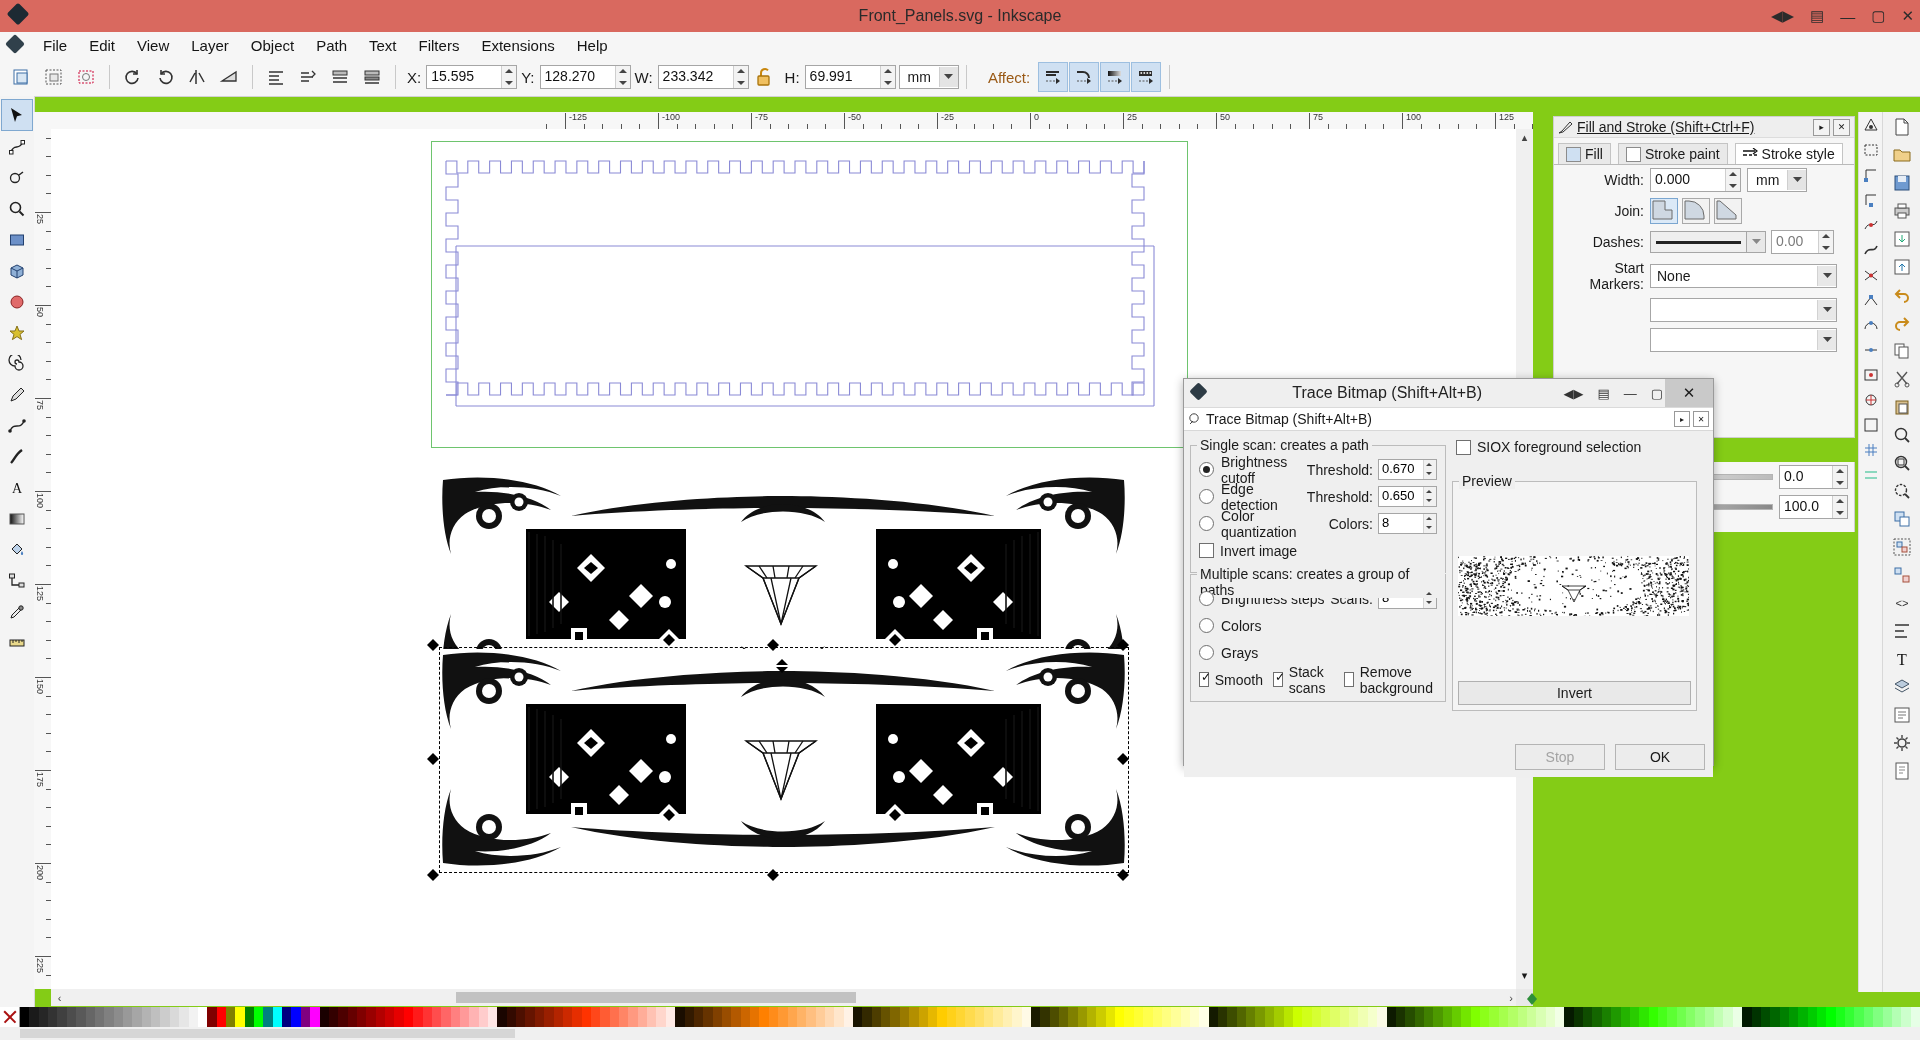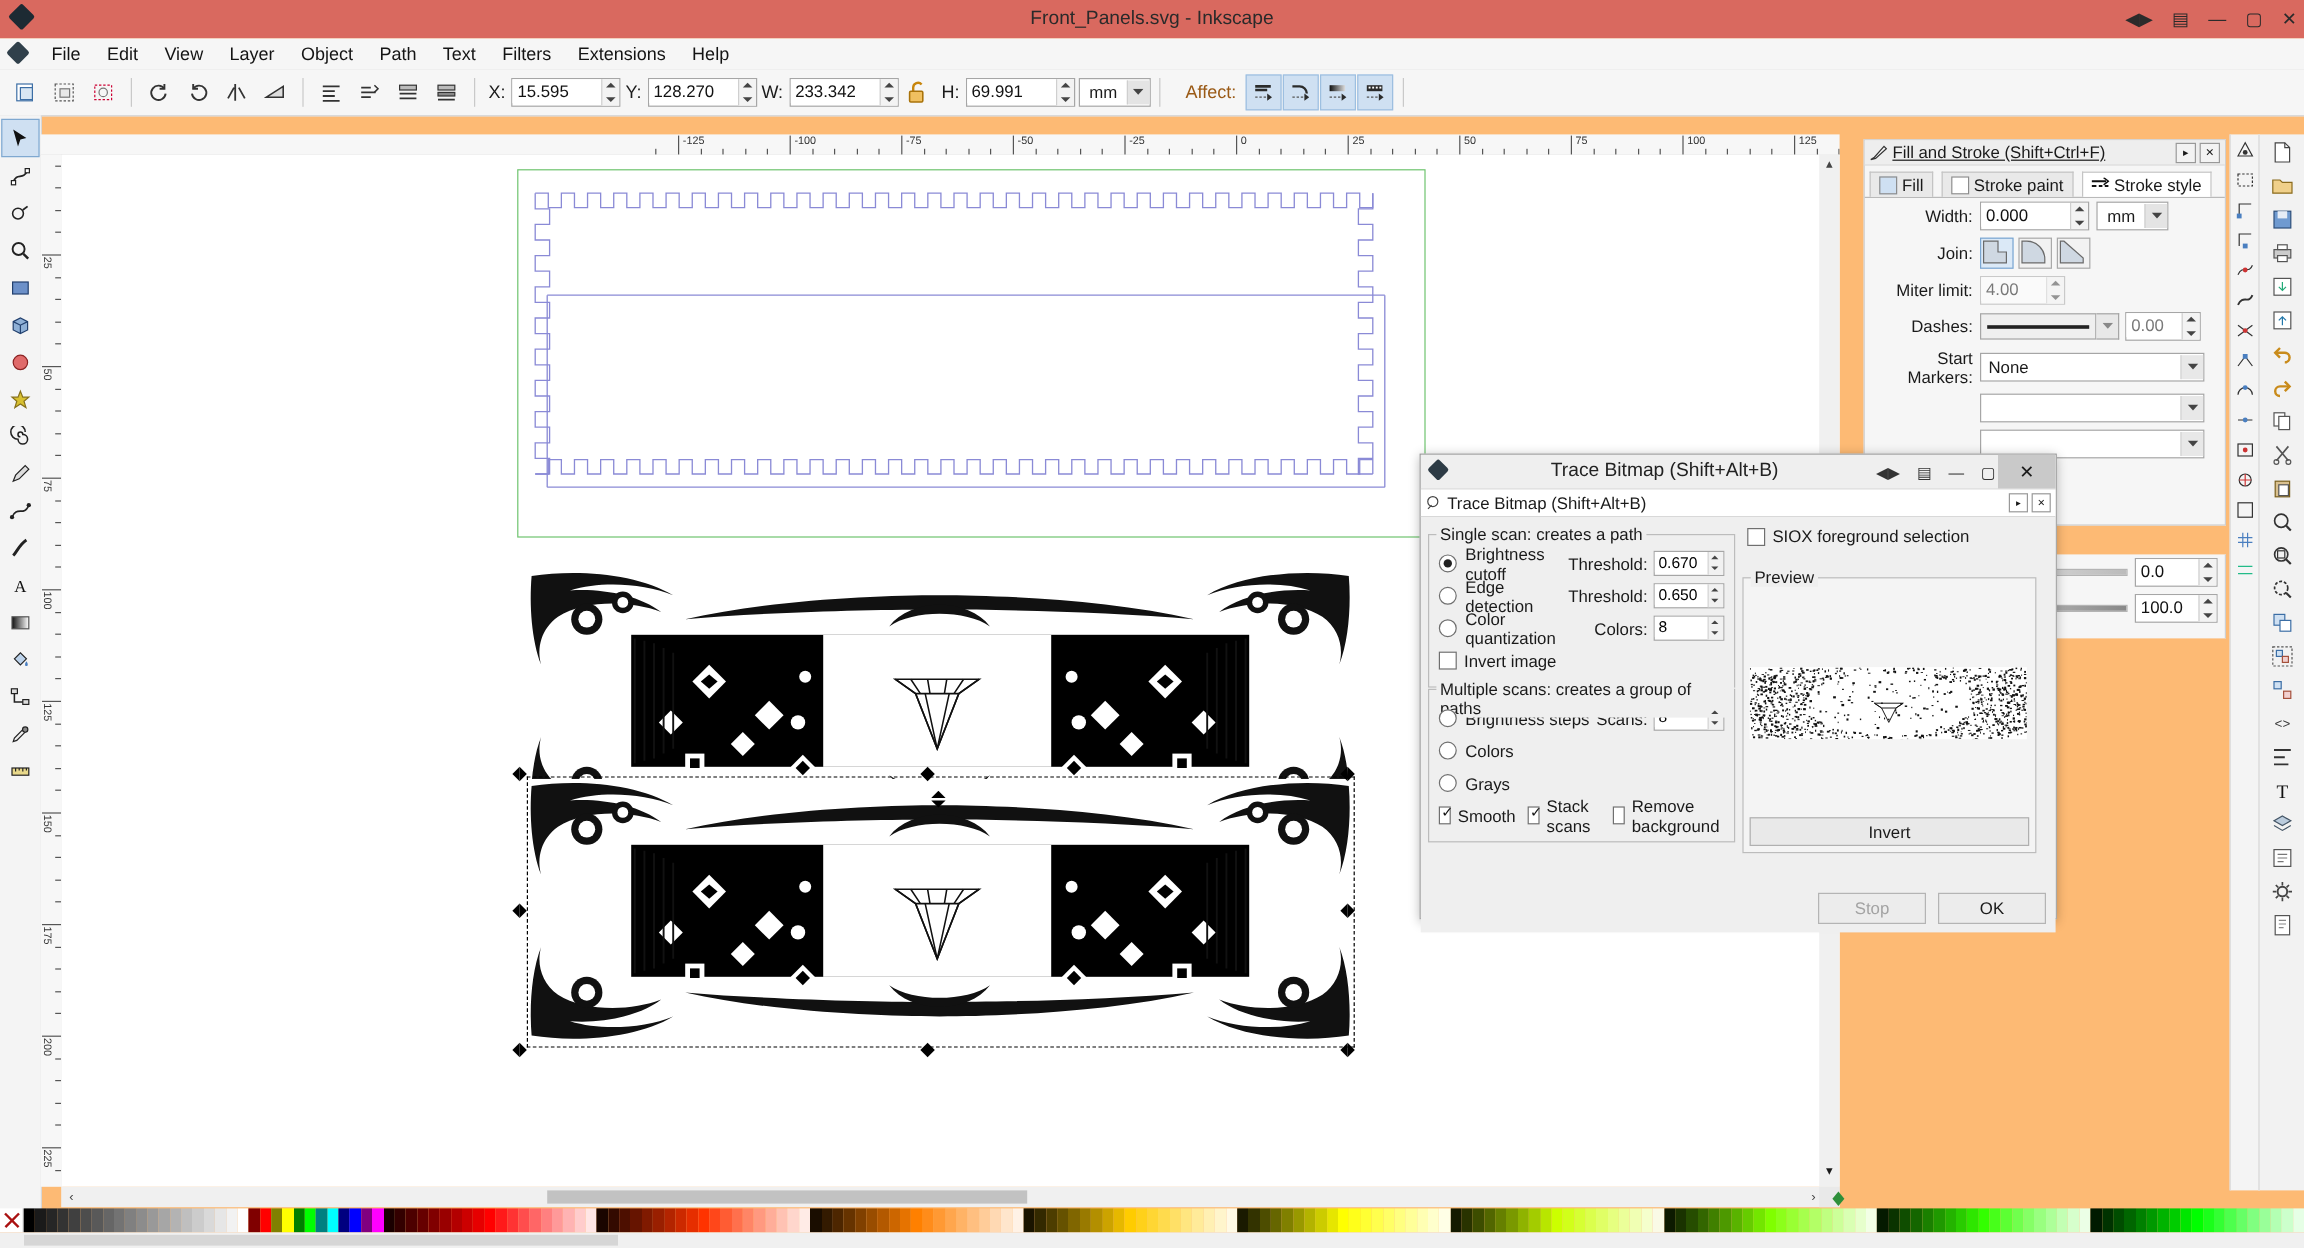--- a/index.html
+++ b/index.html
@@ -1,17 +1,17 @@
 <!DOCTYPE html>
 <html><head>
 <meta charset="utf-8">
 <style>
   html,body{margin:0;padding:0;background:#fff;}
   body{width:1920px;height:1040px;overflow:hidden;font-family:"Liberation Sans",sans-serif;font-size:15px;color:#1a1a1a;}
-  .app{position:relative;width:1920px;height:1040px;background:#fdba74;}
+  .app{position:relative;width:1920px;height:1040px;background:#84cc16;}
 
   
   .titlebar{position:absolute;left:0;top:0;width:1920px;height:32px;background:#d9695f;display:flex;align-items:center;}
   .tb-icon{width:26px;height:26px;margin-left:6px;position:relative;}
   .tb-icon .dia{position:absolute;left:4px;top:3px;width:16px;height:16px;background:#1d2a33;transform:rotate(45deg);border-radius:2px;}
   .tb-title{position:absolute;left:0;width:1920px;text-align:center;font-size:16px;color:#2a2a2a;}
   .tb-ctrls{position:absolute;right:6px;top:0;height:32px;display:flex;align-items:center;gap:16px;color:#2b2b2b;font-size:15px;}
   .tb-ctrls span{cursor:default;}
 
   
@@ -865,30 +865,20 @@
             <path d="M2 2h4a15 15 0 0 1 15 15v3H2z" fill="#cfd8e2" stroke="#6a6a6a"></path>
           </svg>
       </div>
       <div class="sqbtn">
         <svg width="24" height="22" viewBox="0 0 24 22">
             <path d="M2 2h3l16 14v4H2z" fill="#cfd8e2" stroke="#6a6a6a"></path>
           </svg>
       </div>
     </div>
 
-    <div class="row">
-      <div class="rl">Miter limit:</div>
-      <div class="spin" style="opacity:.55">
-        <input style="width: 46px;" disabled="" value="4.00">
-        <div class="arrows">
-            <i class="up"></i>
-            <i class="dn"></i>
-          </div>
-      </div>
-    </div>
 
 
     <div class="row">
       <div class="rl">Dashes:</div>
       <div class="dashbox">
           <div class="line"></div>
         </div>
       <div style="width:18px;height:20px;background:#e8e8e8;border:1px solid #a6a6a6;border-left:0;display:flex;align-items:center;justify-content:center">
         <svg width="9" height="6" viewBox="0 0 9 6">
             <path d="M0 0l4.5 5L9 0z" fill="#888"></path>

